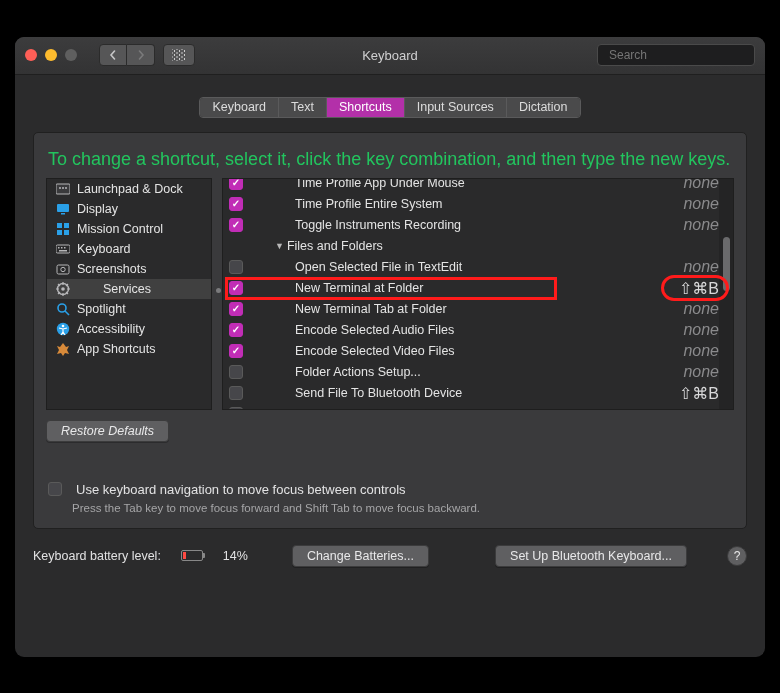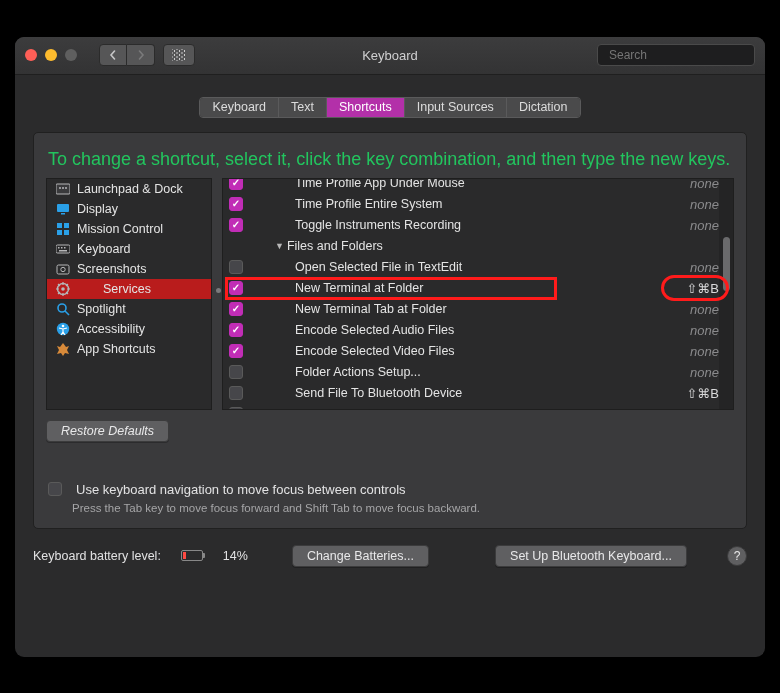--- a/index.html
+++ b/index.html
@@ -91,21 +91,21 @@
   .instruction { color: #22c55e; font-size: 18px; margin: 6px 0 8px 2px; }
   .columns { display: flex; gap: 10px; height: 232px; position: relative; }
   .sidebar {
     width: 166px; background: #2a2a2b; border: 1px solid #1e1e1e;
     overflow: hidden;
   }
   .sb-item {
     display: flex; align-items: center; gap: 6px; padding: 3px 8px 2px;
     color: #e4e4e4; font-size: 12.5px; height: 20px; cursor: default; text-align: center;
   }
-  .sb-item.active { background: #b91c1c; gap: 32px; }
+  .sb-item.active { background: #404040; gap: 32px; }
   .sb-icon { width: 16px; height: 16px; display: flex; align-items: center; justify-content: center; font-size: 12px; }
   .main {
     flex: 1; background: #2a2a2b; border: 1px solid #1e1e1e;
     overflow: hidden; position: relative;
   }
   .main-rows { position: absolute; top: -6px; left: 0; right: 0; }
   .row {
     display: flex; align-items: center; height: 21px; padding-left: 6px;
     padding-right: 23px; color: #e4e4e4; font-size: 12.5px; position: relative;
   }
@@ -114,21 +114,21 @@
     display: flex; align-items: center; justify-content: center; flex-shrink: 0;
     margin-right: 6px; background: #46464a;
   }
   .chk.on { background: #c12db6; border-color: #c12db6; }
   .chk.on::after { content: "✓"; color: #fff; font-size: 10px; font-weight: bold; line-height: 1; }
   .chk-spacer { width: 14px; margin-right: 6px; }
   .indent { display: inline-block; width: 26px; }
   .indent2 { display: inline-block; width: 46px; }
   .tri { font-size: 9px; margin-right: 3px; color: #b8b8b8; }
   .shortcut {
-    position: absolute; right: 14px; color: #d9d9da; font-size: 13px;
+    position: absolute; right: 14px; color: #d9d9da; font-size: 16px;
   }
   .shortcut.none { color: #8a8a8c; font-style: italic; }
   .red-box {
     position: absolute; border: 3px solid #ff1b1b; pointer-events: none;
     left: 2px; width: 332px; top: 98px; height: 23px; z-index: 5;
   }
   .red-oval {
     position: absolute; border: 3px solid #ff1b1b; border-radius: 14px;
     pointer-events: none; width: 68px; height: 26px; right: 4px; top: 96px; z-index: 5;
   }

